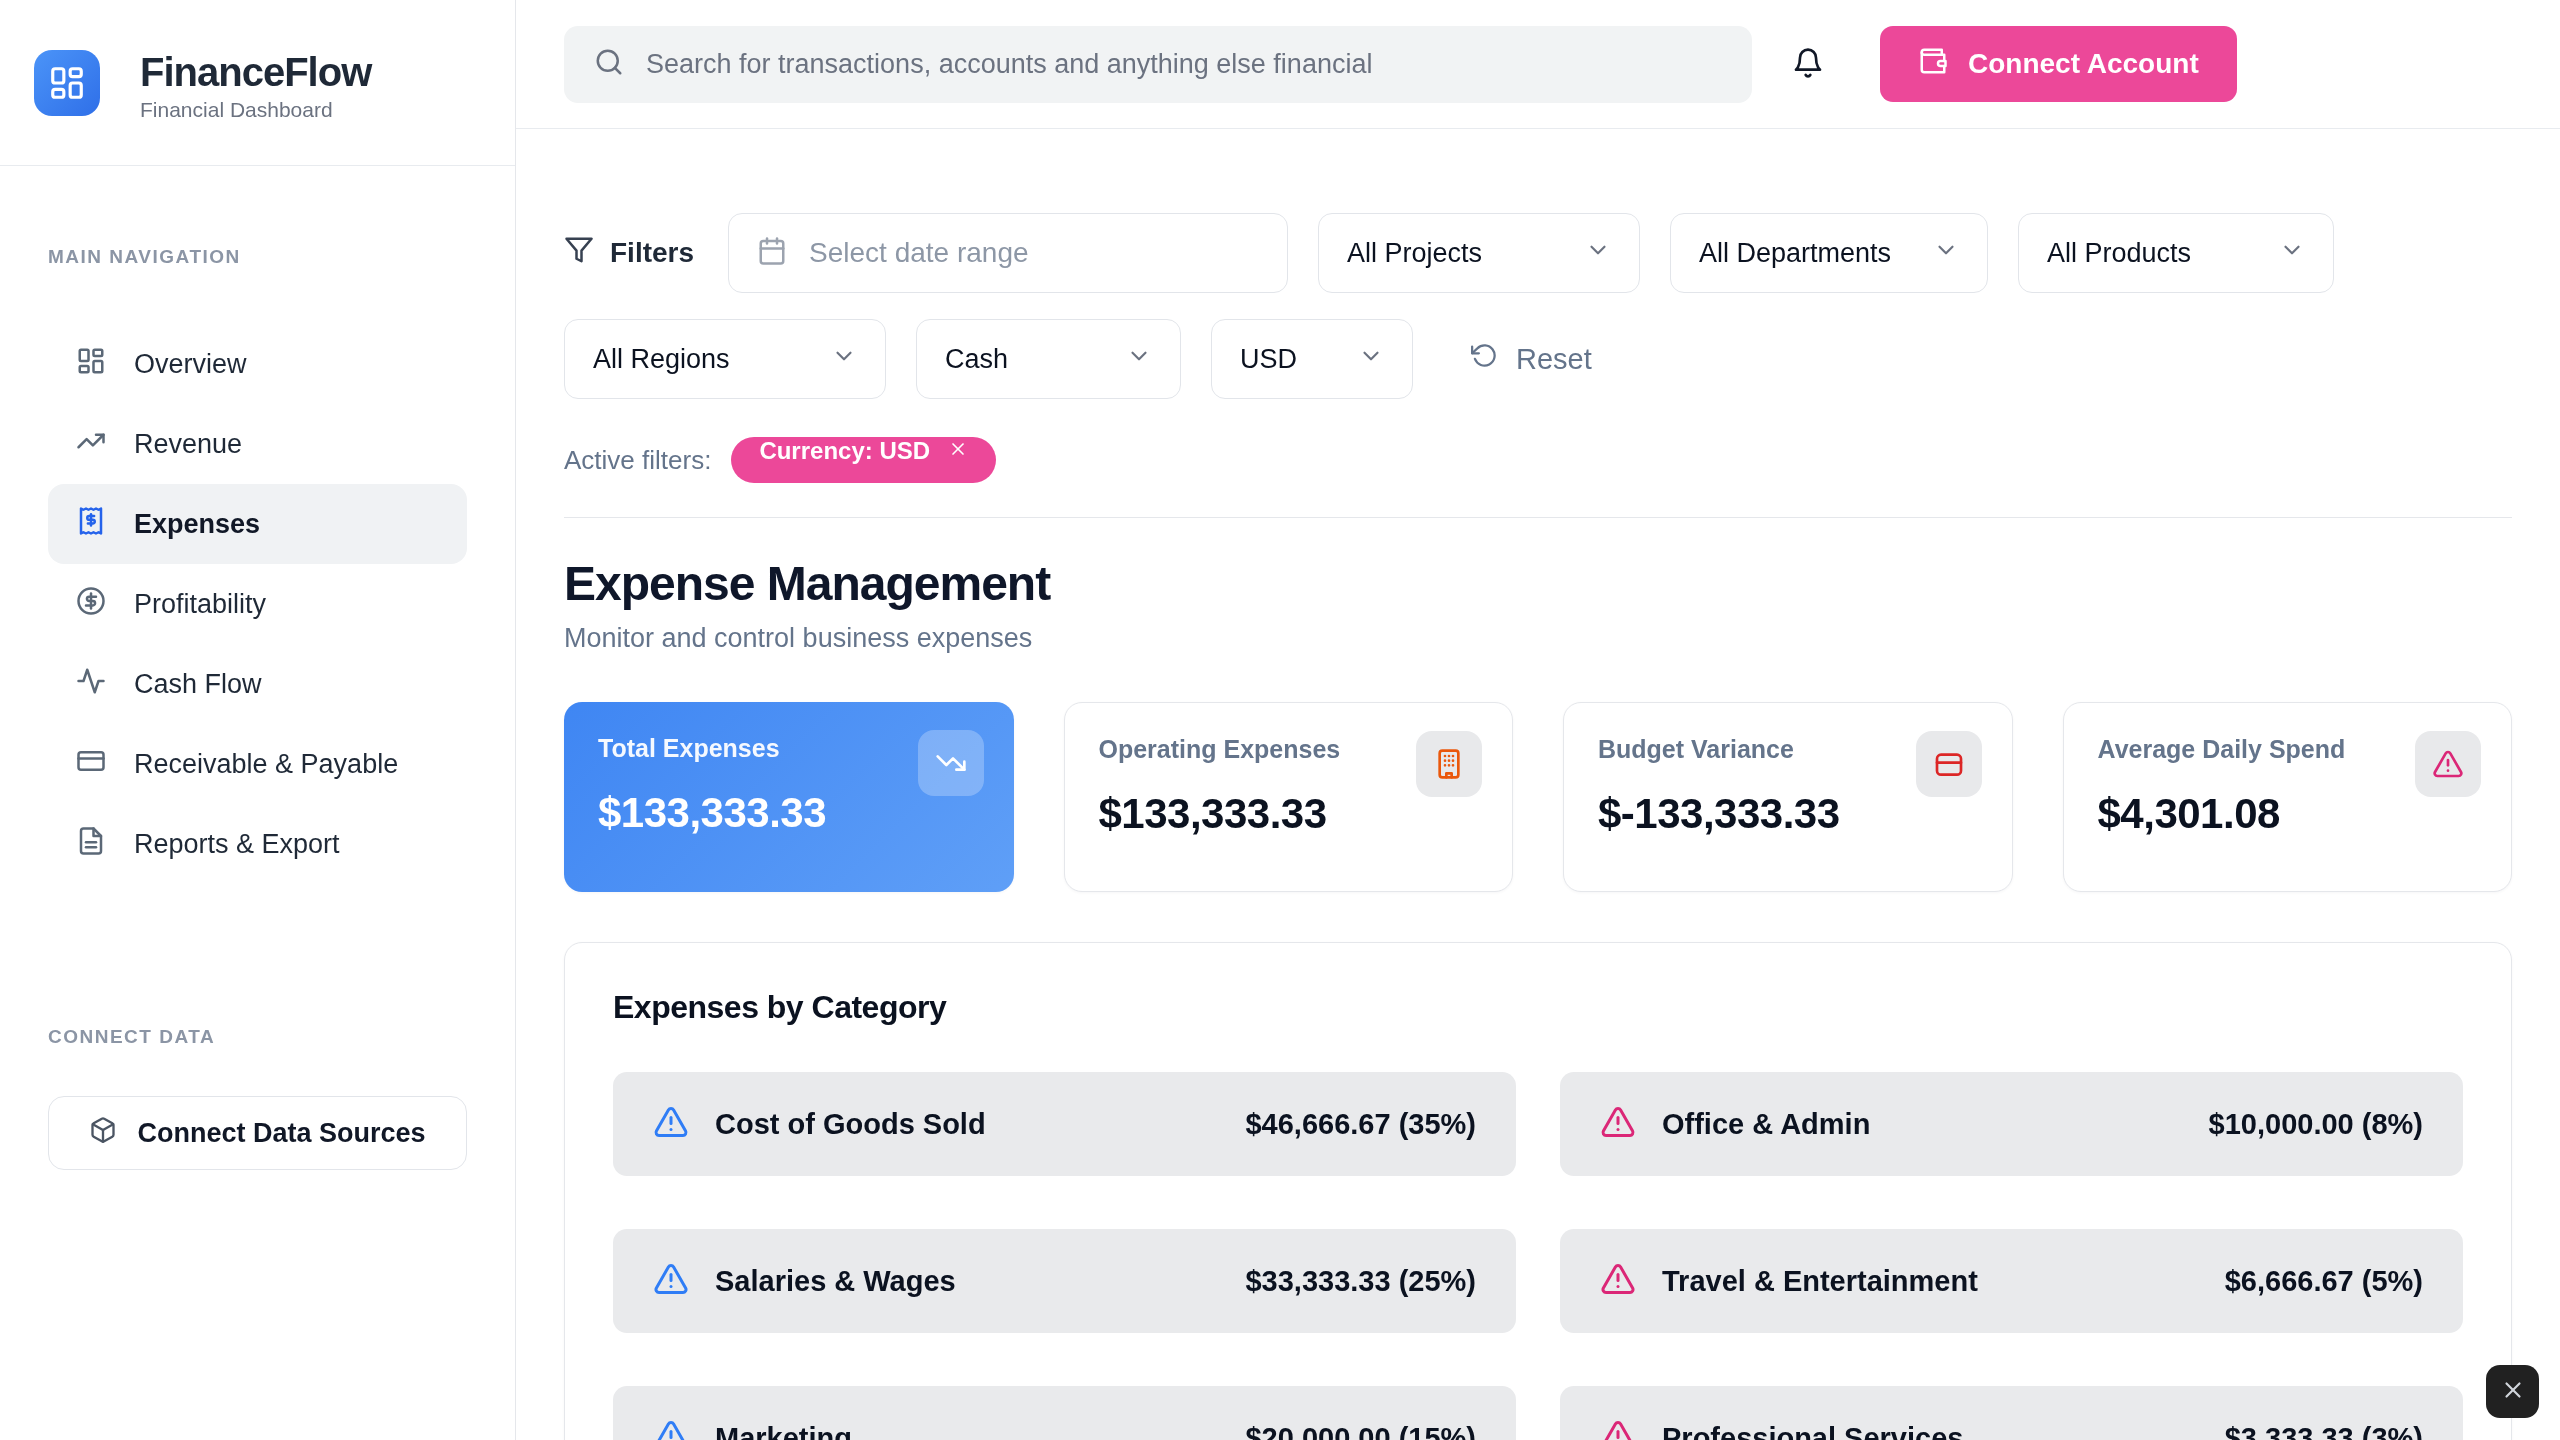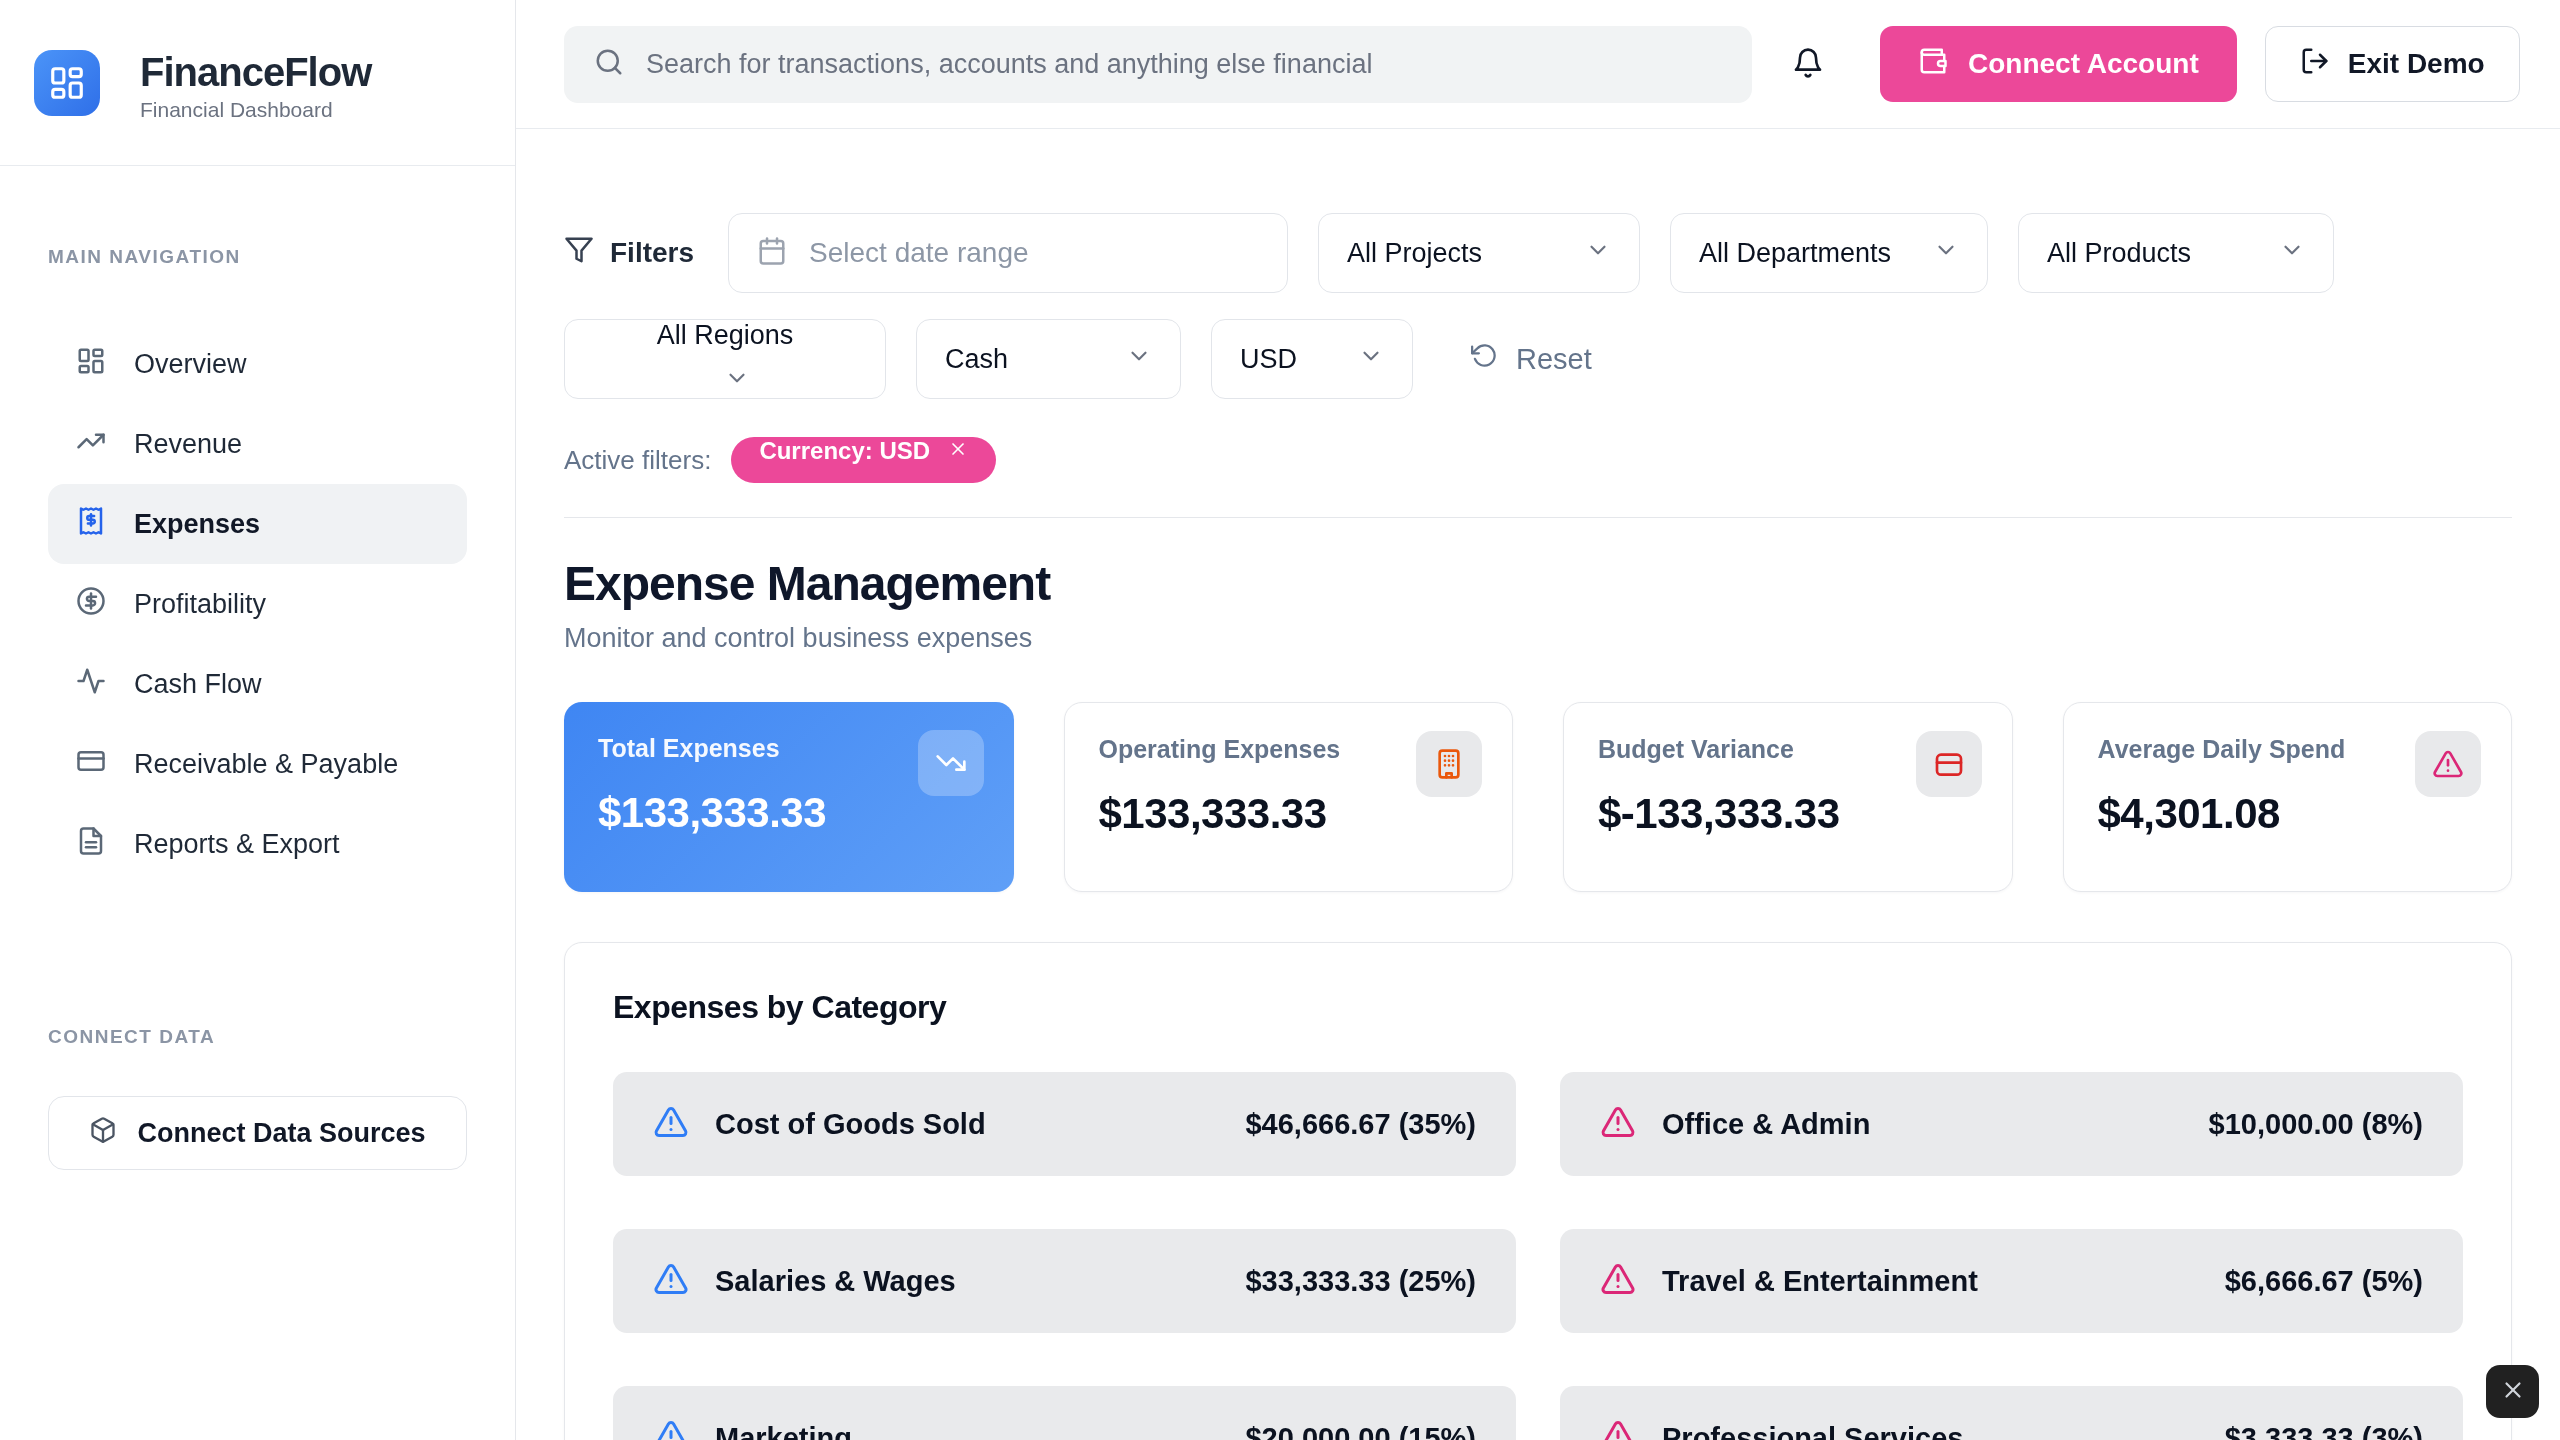--- a/index.html
+++ b/index.html
@@ -46,21 +46,21 @@
   .filters-row1 { margin-top:84px; display:flex; align-items:center; gap:30px; }
   .filters-title { display:flex; align-items:center; gap:16px; font-size:28px; font-weight:700; color:#1f2937; margin-right:4px; }
   .filters-title svg { width:30px; height:30px; stroke:#374151; }
   .date-input { width:560px; height:80px; border:1px solid #e2e5ea; border-radius:14px; background:#fff; display:flex; align-items:center; gap:22px; padding:0 28px; }
   .date-input svg { width:30px; height:30px; stroke:#9ca3af; flex-shrink:0; }
   .date-input input { flex:1; border:none; outline:none; background:transparent; font-size:28px; color:#111827; font-family:inherit; }
   .date-input input::placeholder { color:#8d97a6; }
   .select { height:80px; border:1px solid #e2e5ea; border-radius:14px; background:#fff; display:flex; align-items:center; justify-content:space-between; padding:0 28px; font-size:27px; color:#0b1220; cursor:pointer; }
   .select svg { width:26px; height:26px; stroke:#6b7280; margin-left:24px; }
   .w-projects{width:322px;} .w-depts{width:318px;} .w-products{width:316px;}
-  .w-regions{width:322px;flex-direction:column;} .w-cash{width:265px;} .w-usd{width:202px;}
+  .w-regions{width:322px;} .w-cash{width:265px;} .w-usd{width:202px;}
   .filters-row2 { margin-top:26px; display:flex; align-items:center; gap:30px; }
   .reset { display:flex; align-items:center; gap:18px; margin-left:28px; font-size:29px; color:#64748b; background:none; border:none; font-family:inherit; cursor:pointer; }
   .reset svg { width:27px; height:27px; stroke:#64748b; }
   .active-row { margin-top:38px; display:flex; align-items:center; gap:20px; }
   .active-label { font-size:26px; color:#64748b; }
   .chip { height:46px; border-radius:999px; background:#ec4899; color:#fff; display:flex; align-items:flex-start; gap:18px; padding:0 28px; font-size:24px; font-weight:700; cursor:pointer; }
   .chip svg { width:20px; height:20px; stroke:#fff; }
   .divider { margin-top:34px; border-top:1px solid #e5e7eb; }
 
   
@@ -204,28 +204,20 @@
             </svg></span>
       </button>
       <button class="btn-primary">
         <span><svg width="30" height="30" viewBox="0 0 24 24">
               <path d="M21 12V7H5a2 2 0 0 1 0-4h14v4"></path>
               <path d="M3 5v14a2 2 0 0 0 2 2h16v-5"></path>
               <path d="M18 12a2 2 0 0 0 0 4h4v-4Z"></path>
             </svg></span>
         <span>Connect Account</span>
       </button>
-      <button class="btn-ghost">
-        <span><svg width="30" height="30" viewBox="0 0 24 24">
-              <path d="M9 21H5a2 2 0 0 1-2-2V5a2 2 0 0 1 2-2h4"></path>
-              <polyline points="16 17 21 12 16 7"></polyline>
-              <line x1="21" y1="12" x2="9" y2="12"></line>
-            </svg></span>
-        <span>Exit Demo</span>
-      </button>
     </div>
 
     <div class="content">
 
       <div class="filters-row1">
         <div class="filters-title">
           <span><svg width="30" height="30" viewBox="0 0 24 24">
                 <polygon points="22 3 2 3 10 12.46 10 19 14 21 14 12.46"></polygon>
               </svg></span>
           <span>Filters</span>

